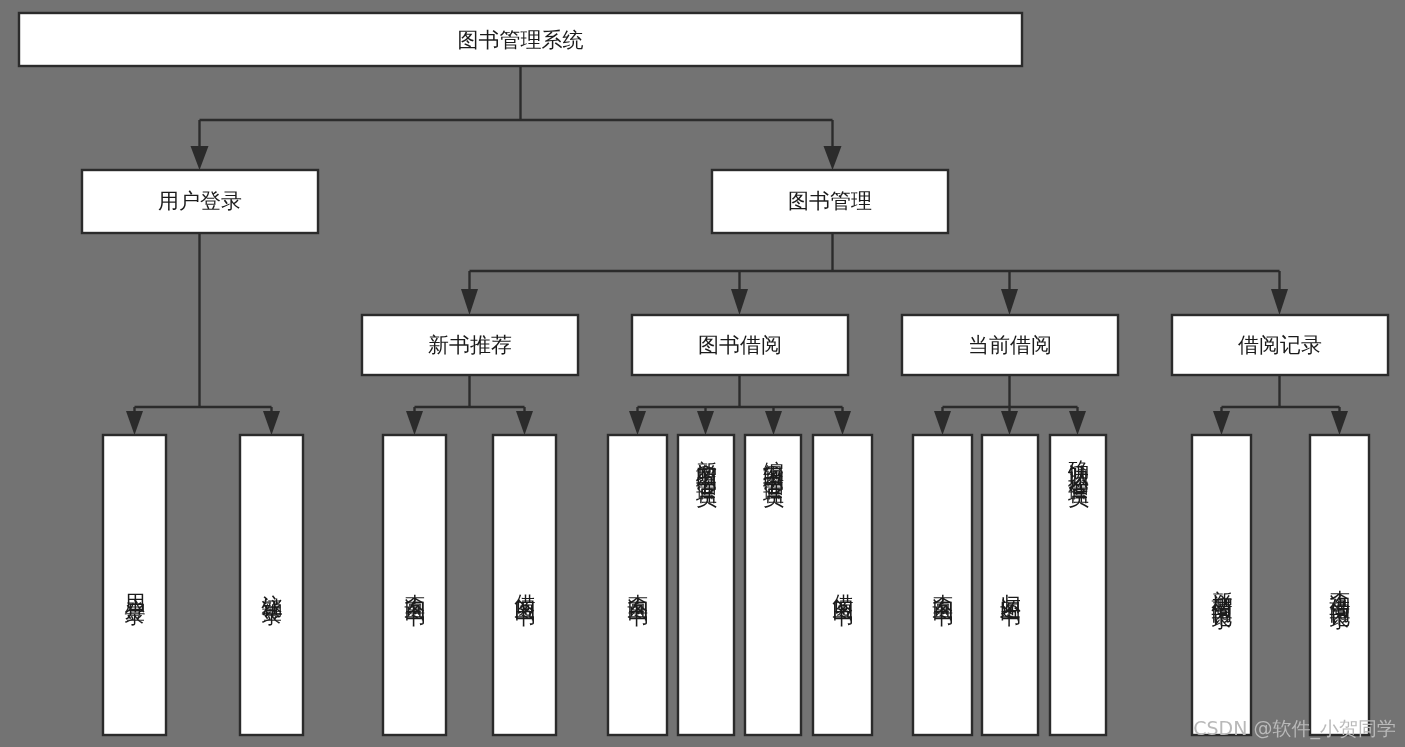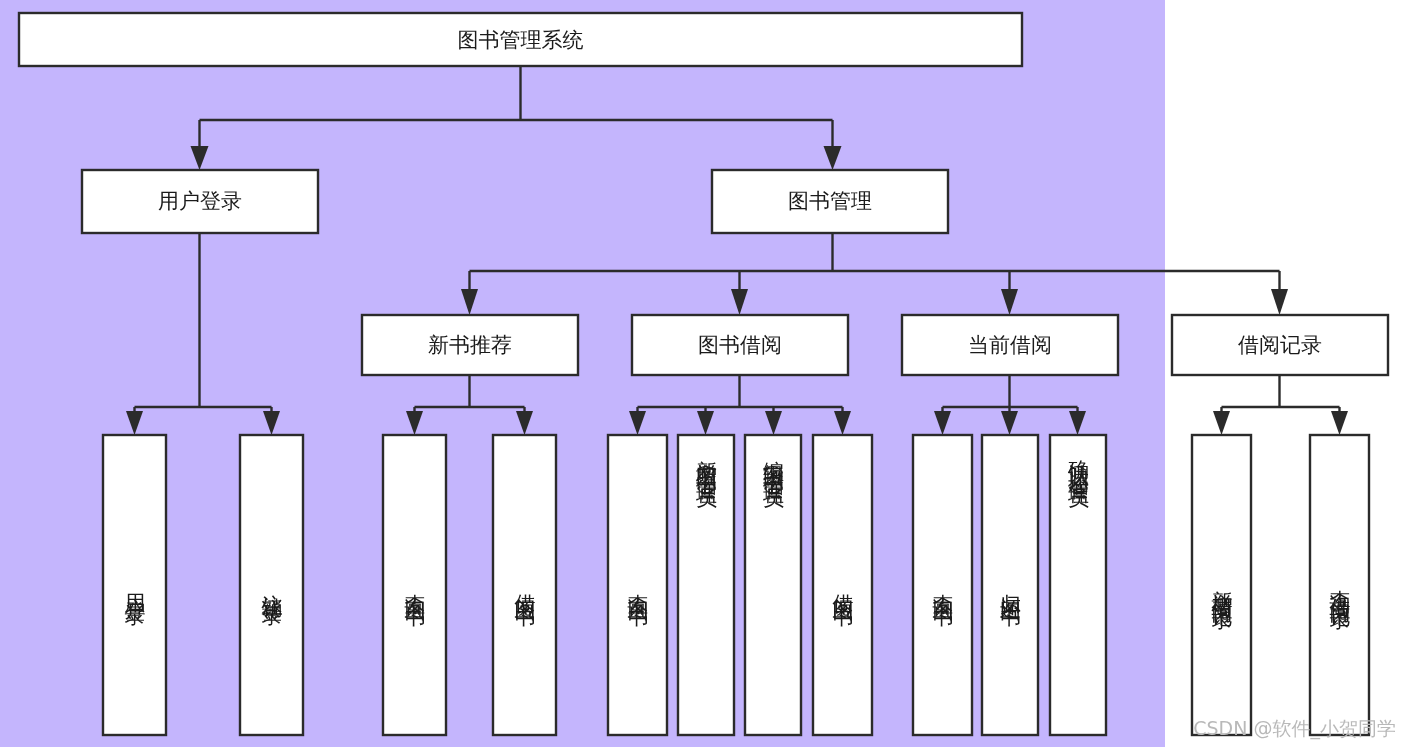--- a/index.html
+++ b/index.html
@@ -9,23 +9,23 @@
     background: #ffffff;
   }
   body {
     font-family: "DejaVu Sans", "Liberation Sans", sans-serif;
     width: 1405px;
     height: 747px;
     overflow: hidden;
   }
   #diagram-root {
     position: relative;
-    width: 1165px;
+    width: 1405px;
     height: 747px;
-    background: #c4b5fd;
+    background: #737373;
     text-decoration: underline;
   }
   svg.diagram-canvas {
     position: absolute;
     top: 0;
     left: 0;
     width: 1405px;
     height: 747px;
     display: block;
   }

